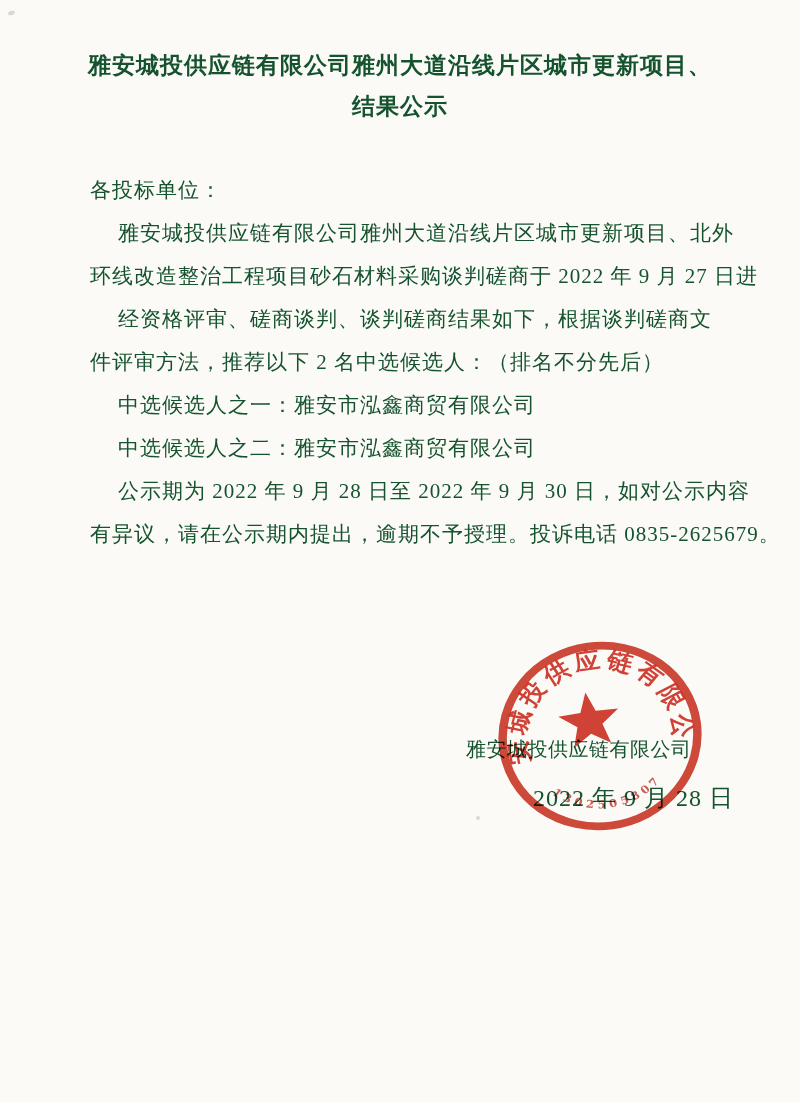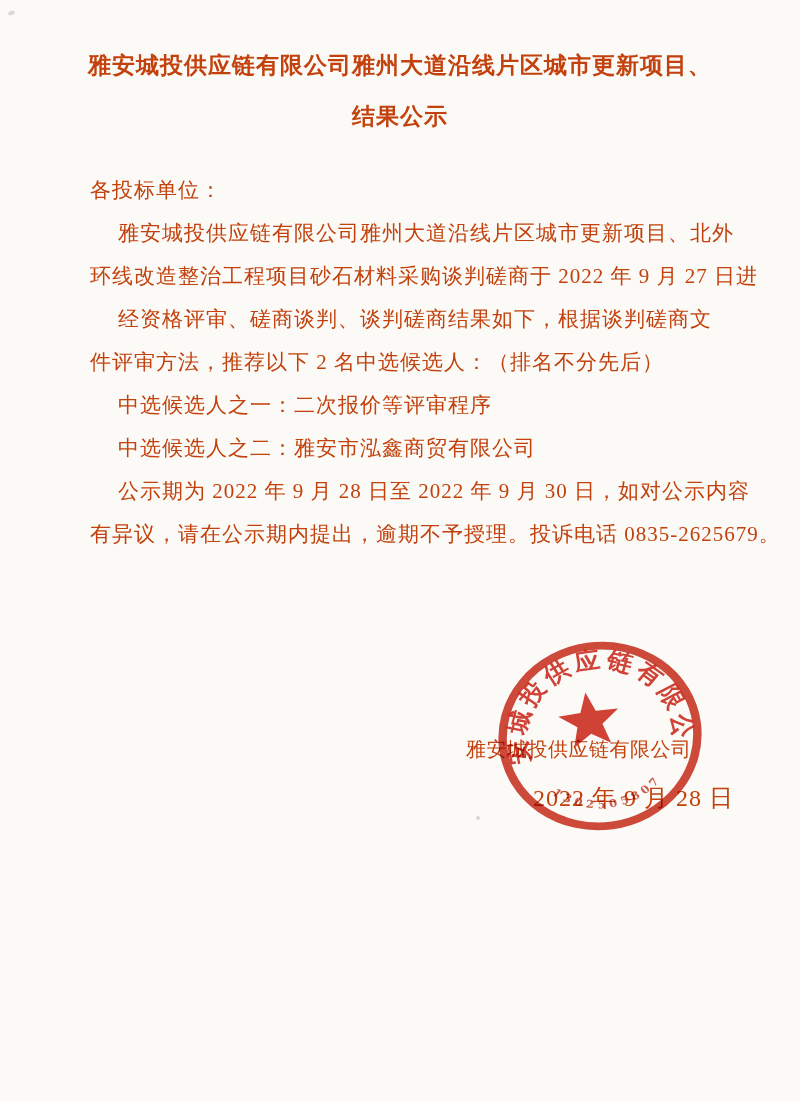--- a/index.html
+++ b/index.html
@@ -2,37 +2,37 @@
 <html><head>
 <meta charset="utf-8">
 <style>
   html, body { margin: 0; padding: 0; background: #fbfaf7; }
   .page {
     position: relative;
     width: 800px;
     height: 1102px;
     background: #fbfaf7;
     font-family: "Liberation Serif", "DejaVu Serif", serif;
-    color: #c2410c;
+    color: #14532d;
     overflow: hidden;
   }
   .speck { position: absolute; background: #d8d7d2; border-radius: 50%; }
   .s1 { left: 8px; top: 11px; width: 7px; height: 4px; transform: rotate(-20deg); }
   .s2 { left: 476px; top: 816px; width: 4px; height: 4px; }
 
   .title {
     position: absolute;
     left: 60px; right: 60px; top: 46px;
     text-align: center;
     font-size: 23px;
     font-weight: 700;
     line-height: 39px;
     letter-spacing: 1px;
   }
-  .t-last { margin-top: 12px; }
+  .t-last { margin-top: 2px; }
 
   .body {
     position: absolute;
     left: 90px; top: 169px; width: 626px;
     font-size: 21px;
     line-height: 43px;
     letter-spacing: 1px;
     white-space: nowrap;
   }
   .b-line.indent { padding-left: 28px; }
@@ -90,21 +90,21 @@
     <div class="t-line">雅安城投供应链有限公司雅州大道沿线片区城市更新项目、</div>
     <div class="t-line t-last">结果公示</div>
   </div>
 
   <div class="body">
     <div class="b-line">各投标单位：</div>
     <div class="b-line indent">雅安城投供应链有限公司雅州大道沿线片区城市更新项目、北外</div>
     <div class="b-line">环线改造整治工程项目砂石材料采购谈判磋商于 2022 年 9 月 27 日进</div>
     <div class="b-line indent">经资格评审、磋商谈判、谈判磋商结果如下，根据谈判磋商文</div>
     <div class="b-line">件评审方法，推荐以下 2 名中选候选人：（排名不分先后）</div>
-    <div class="b-line indent">中选候选人之一：二次报价等评审程序</div>
+    <div class="b-line indent">中选候选人之一：雅安市泓鑫商贸有限公司</div>
     <div class="b-line indent">中选候选人之二：雅安市泓鑫商贸有限公司</div>
     <div class="b-line indent">公示期为 2022 年 9 月 28 日至 2022 年 9 月 30 日，如对公示内容</div>
     <div class="b-line">有异议，请在公示期内提出，逾期不予授理。投诉电话 0835-2625679。</div>
   </div>
 
   <div class="sig-company">雅安城投供应链有限公司</div>
   <div class="sig-date">2022 年 9 月 28 日</div>
 
   <div class="seal">
     <svg viewBox="0 0 200 200" width="212" height="196" preserveAspectRatio="none">

